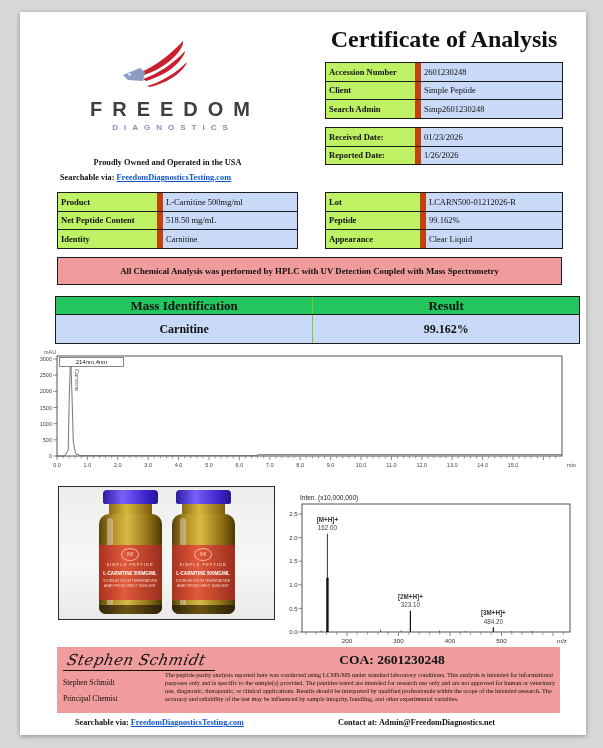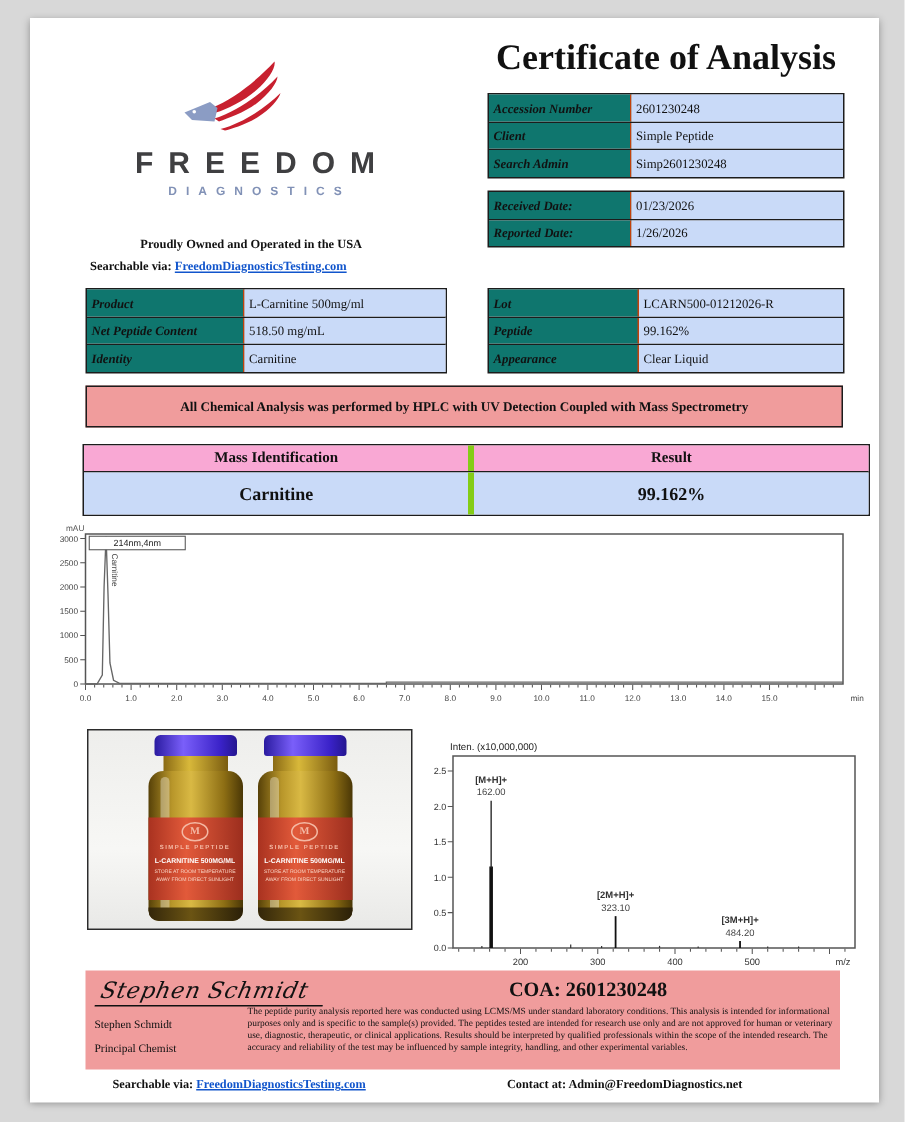--- a/index.html
+++ b/index.html
@@ -18,38 +18,38 @@
   .tagline{left:40px;top:146px;width:215px;text-align:center;font-size:8.3px;font-weight:bold;}
   .searchable-top{left:40px;top:161px;font-size:8.3px;font-weight:bold;}
   a.doc-link{color:#1155cc;text-decoration:underline;}
 
   
   .cert-title{left:300px;top:14px;width:248px;text-align:center;font-size:24px;font-weight:bold;}
   .kv{border:1px solid #1c1c1c;}
   .kv .row{display:grid;grid-template-columns:var(--lw) 1fr;height:17.5px;}
   .kv .row + .row{border-top:1px solid #1c1c1c;}
   .kv .cell{display:flex;align-items:center;padding-left:3px;font-size:8.5px;overflow:hidden;white-space:nowrap;}
-  .kv .lab{background:#0f766e;font-weight:bold;border-right:1px solid #c2410c;font-style:italic;}
+  .kv .lab{background:#bef264;font-weight:bold;border-right:6px solid #c2410c;}
   .kv .val{background:#c9daf8;}
   .t-info{left:305px;top:50px;width:236px;--lw:95px;}
   .t-dates{left:305px;top:115px;width:236px;--lw:95px;}
   .t-product{left:37px;top:180px;width:239px;--lw:105px;}
   .t-lot{left:305px;top:180px;width:236px;--lw:100px;}
 
   .banner{left:37px;top:245px;width:503px;height:26px;background:#f09c9c;border:1px solid #1c1c1c;
           display:flex;align-items:center;justify-content:center;font-size:8.8px;font-weight:bold;text-align:center;}
 
   
   .mass{left:35px;top:284px;width:523px;border:1px solid #1c1c1c;}
   .mass .mrow{display:grid;grid-template-columns:49% 51%;}
   .mass .mrow + .mrow{border-top:1px solid #1c1c1c;}
   .mass .mcell{display:flex;align-items:center;justify-content:center;font-weight:bold;overflow:hidden;}
-  .mass .hrow .mcell{height:17px;font-size:10px;background:#f9a8d4;}
+  .mass .hrow .mcell{height:17px;font-size:13px;background:#22c55e;}
   .mass .vrow .mcell{height:28px;font-size:12px;background:#c9daf8;}
-  .mass .mcell + .mcell{border-left:4px solid #84cc16;}
+  .mass .mcell + .mcell{border-left:1px solid #84cc16;}
 
   
   .chrom{left:10px;top:334px;}
   .spec{left:265px;top:472px;}
 
   
   .vial-box{left:38px;top:474px;width:215px;height:132px;border:1px solid #2b2b2b;
             background:linear-gradient(180deg,#eeeeec,#f7f7f5 60%,#e9e9e7);
             display:flex;align-items:center;justify-content:center;gap:0;}
   .vial{position:relative;width:73px;height:126px;}

